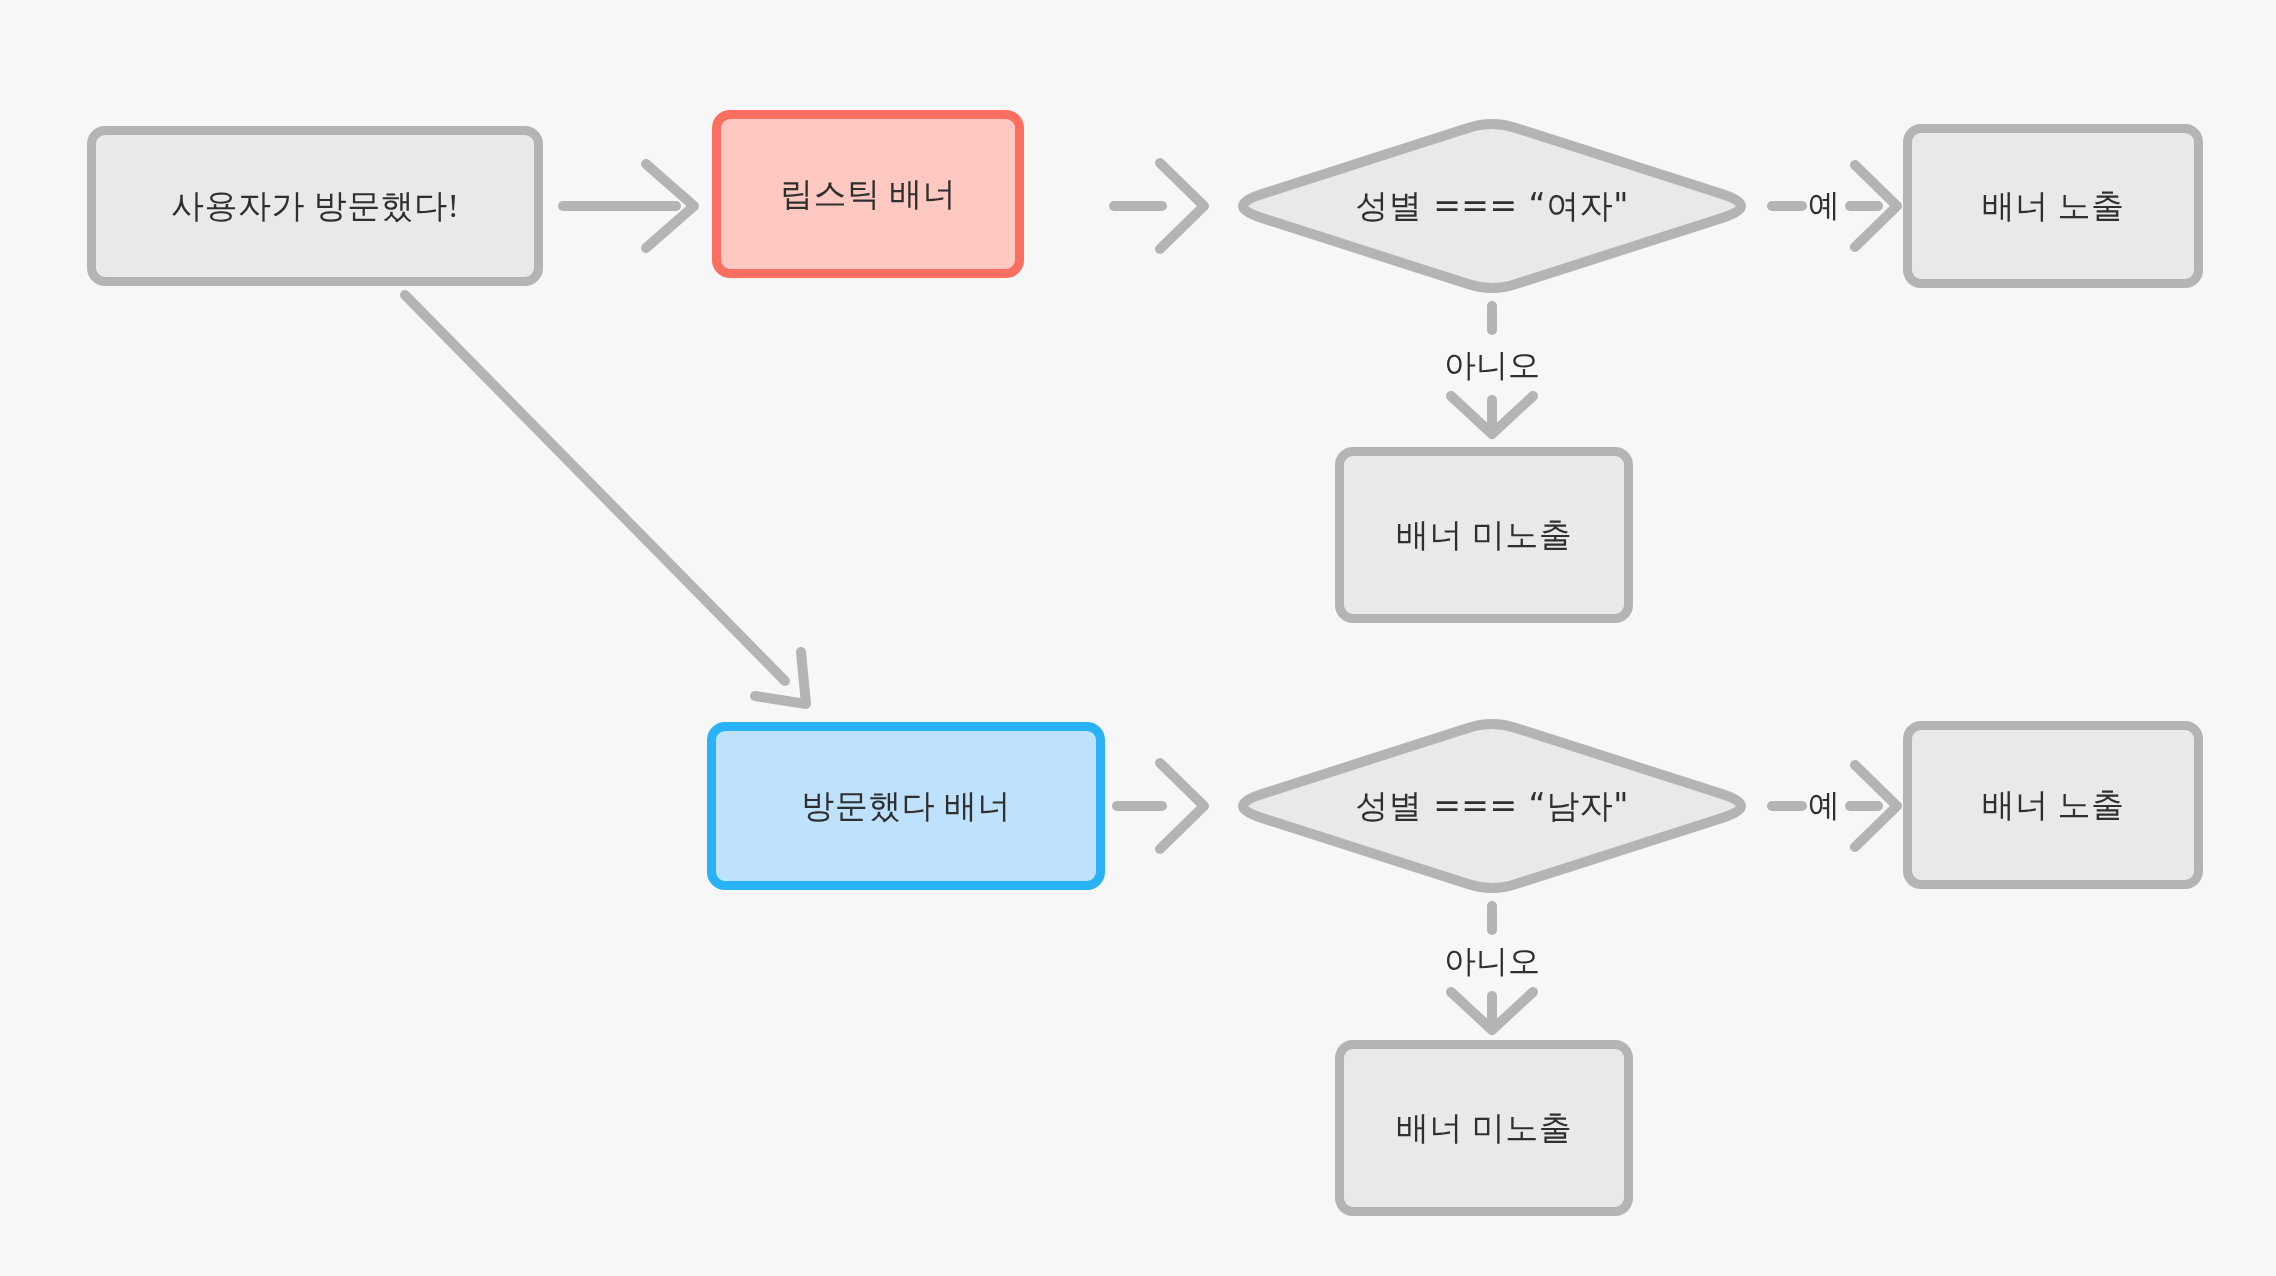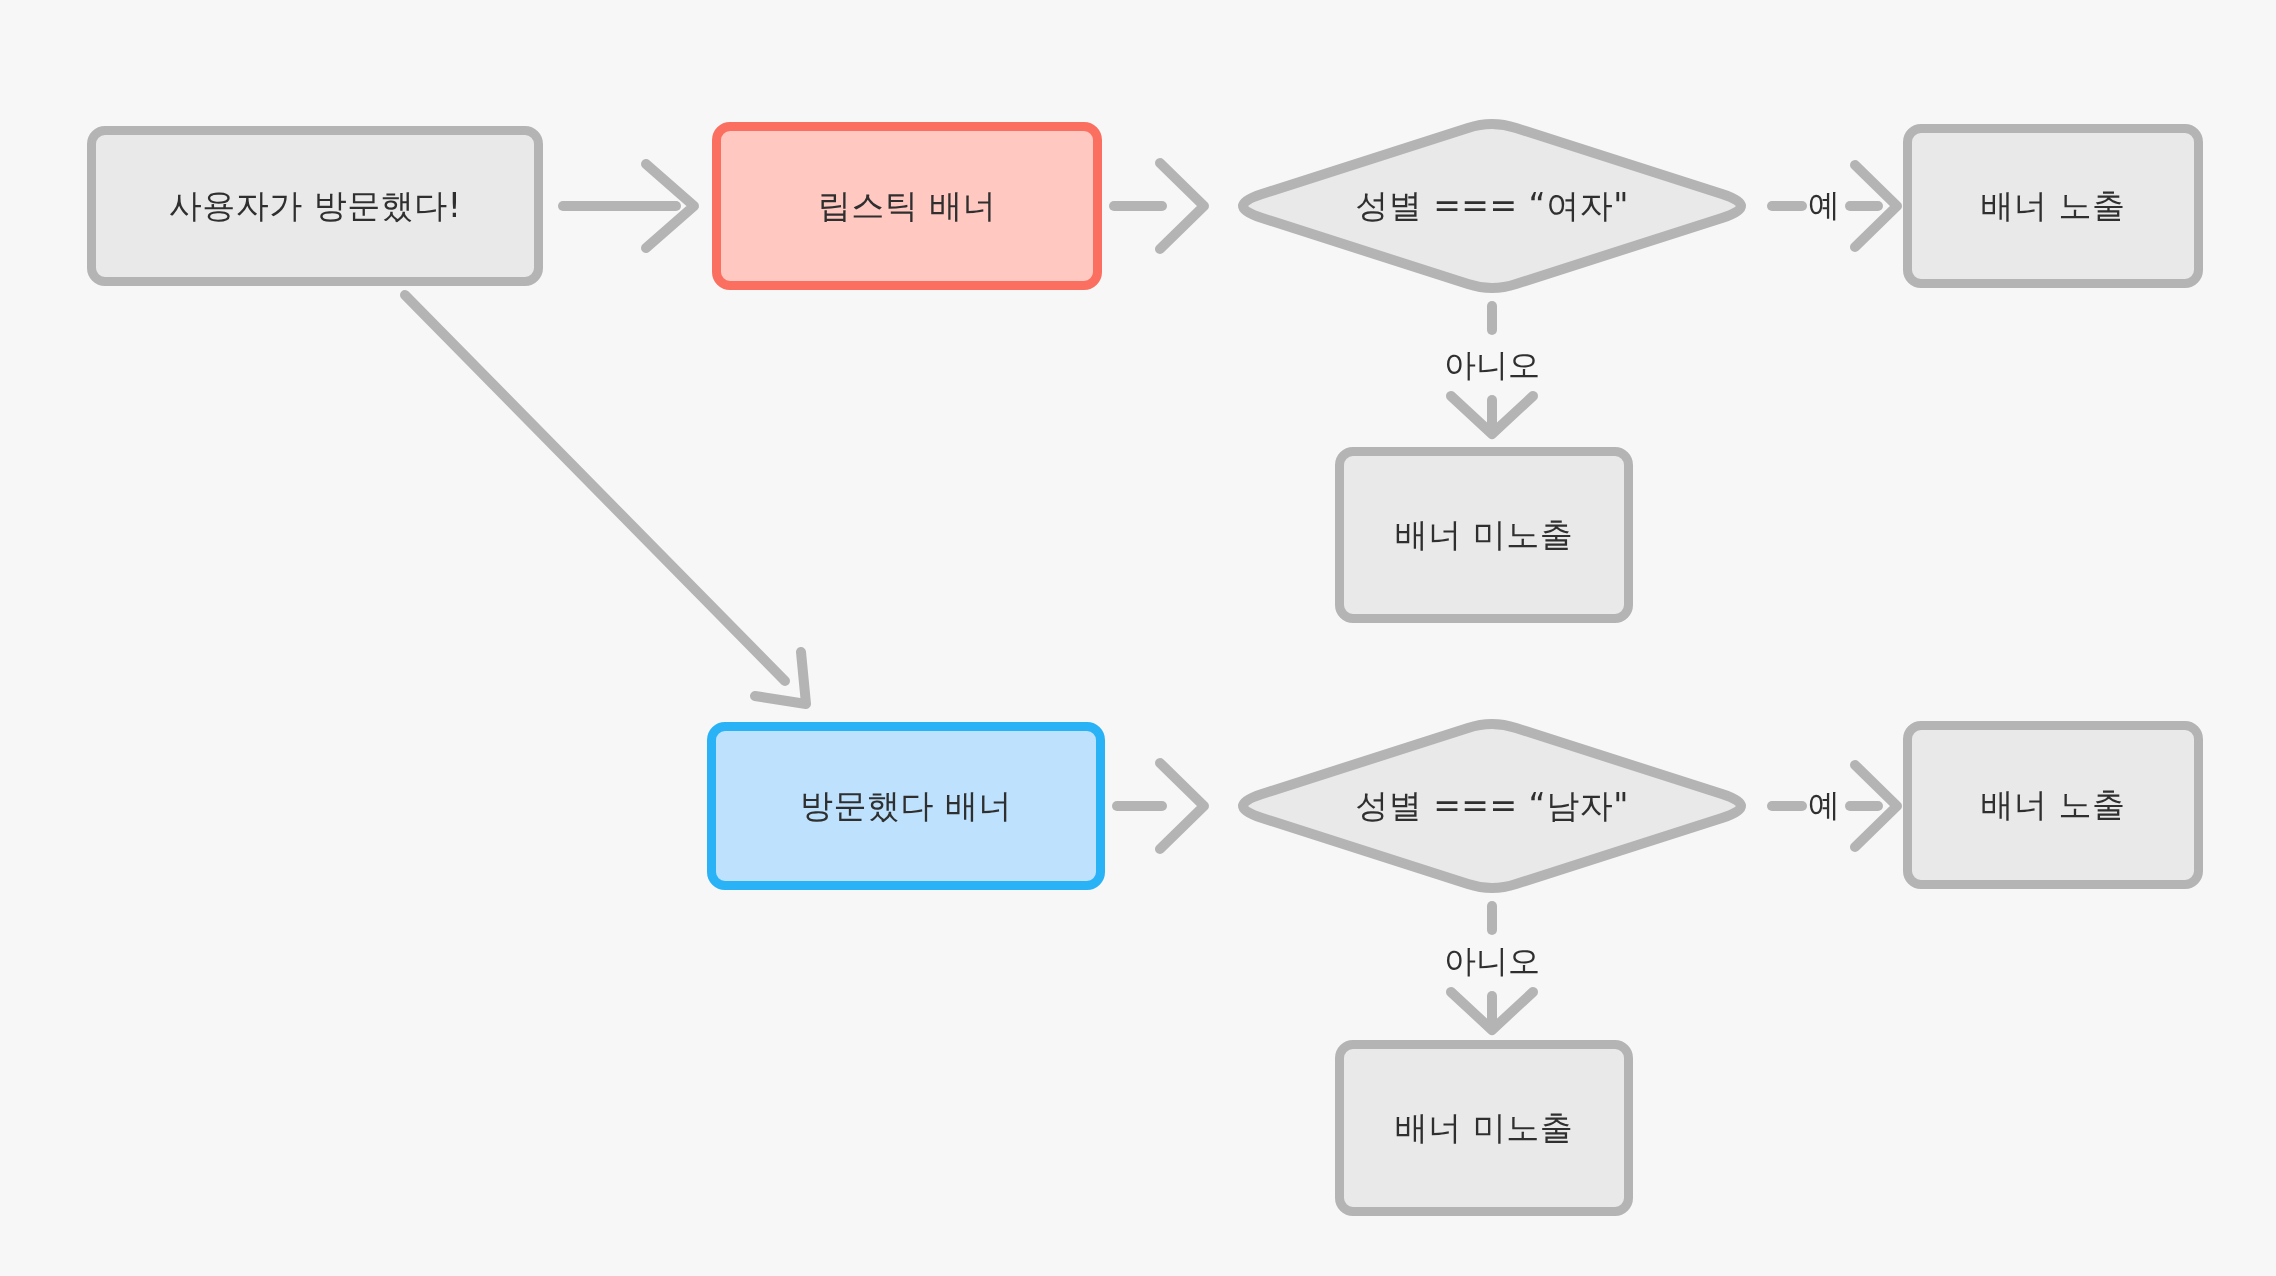--- a/index.html
+++ b/index.html
@@ -22,21 +22,21 @@
     position:absolute;
     display:flex;align-items:center;justify-content:center;
     box-sizing:border-box;
     border:9px solid #b4b4b4;
     background:#e9e9e9;
     border-radius:18px;
     font-size:33px;
     letter-spacing:0.5px;
     text-align:center;
   }
-  .node .lbl{white-space:nowrap;}
+  .node .lbl{white-space:nowrap;font-family:Liberation Serif, serif;}
   .node.red{border-color:#fa6f5f;background:#ffc9c2;}
   .node.blue{border-color:#2ab2f7;background:#bee2fd;}
   .diamond{
     position:absolute;
     display:flex;align-items:center;justify-content:center;
   }
   .diamond svg{position:absolute;left:0;top:0;overflow:visible;}
   .diamond svg path{
     fill:#e9e9e9;stroke:#b4b4b4;stroke-width:10;stroke-linejoin:round;
   }
@@ -84,21 +84,21 @@
 
     <path d="M1492,906 V930"></path>
     <path d="M1492,996 V1020"></path>
     <path d="M1451,992 L1492,1030 L1533,992"></path>
   </svg>
 
   <div class="node" style="left:87px;top:126px;width:456px;height:160px;">
     <span class="lbl">사용자가 방문했다!</span>
   </div>
 
-  <div class="node red" style="left:712px;top:122px;width:390px;height:168px;">
+  <div class="node red" style="left:712px;top:110px;width:312px;height:168px;">
     <span class="lbl">립스틱 배너</span>
   </div>
 
   <div class="node" style="left:1903px;top:124px;width:300px;height:164px;">
     <span class="lbl">배너 노출</span>
   </div>
 
   <div class="node" style="left:1335px;top:447px;width:298px;height:176px;">
     <span class="lbl">배너 미노출</span>
   </div>

